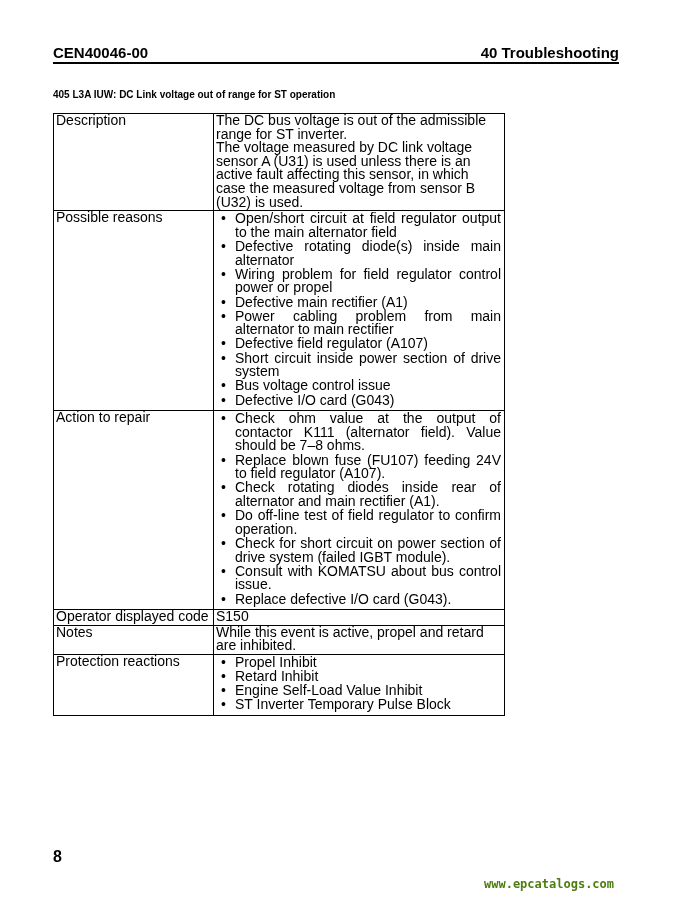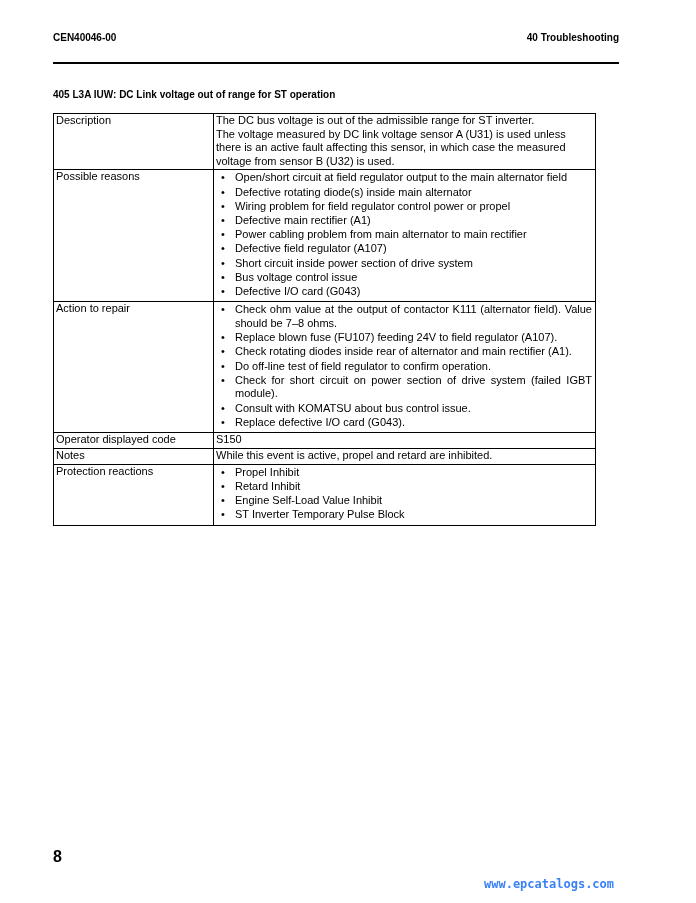--- a/index.html
+++ b/index.html
@@ -11,25 +11,25 @@
       width: 696px;
       height: 903px;
       position: relative;
       overflow: hidden;
       font-family: "Liberation Sans", sans-serif;
       color: #000;
     }
     .page-header {
       position: absolute;
       left: 53px;
-      top: 32px;
+      top: 44px;
       width: 566px;
       height: 19px;
       font-weight: bold;
-      font-size: 10px;
+      font-size: 15px;
     }
     .page-header .doc-id { position: absolute; left: 0; top: 0; }
     .page-header .section { position: absolute; right: 0; top: 0; }
     .header-rule {
       position: absolute;
       left: 53px;
       top: 62px;
       width: 566px;
       height: 2px;
       background: #000;
@@ -39,23 +39,23 @@
       left: 53px;
       top: 89px;
       font-weight: bold;
       font-size: 10px;
       white-space: nowrap;
     }
     table.fault-table {
       position: absolute;
       left: 53px;
       top: 113px;
-      width: 543px;
+      width: 452px;
       border-collapse: collapse;
-      font-size: 11px;
+      font-size: 14px;
       line-height: 13.6px;
     }
     table.fault-table td {
       border: 1px solid #000;
       vertical-align: top;
       padding: 0 2px 1px 2px;
     }
     table.fault-table td.label {
       width: 155px;
     }
@@ -86,21 +86,21 @@
       font-weight: bold;
       font-size: 16px;
     }
     .watermark {
       position: absolute;
       left: 484px;
       top: 877px;
       font-family: "DejaVu Sans Mono", monospace;
       font-size: 12px;
       font-weight: bold;
-      color: #3b82f6;
+      color: #4d7c0f;
     }
   </style>
 </head>
 <body>
 
 <div class="page-header">
   <span class="doc-id">CEN40046-00</span>
   <span class="section">40 Troubleshooting</span>
 </div>
 <div class="header-rule"></div>

